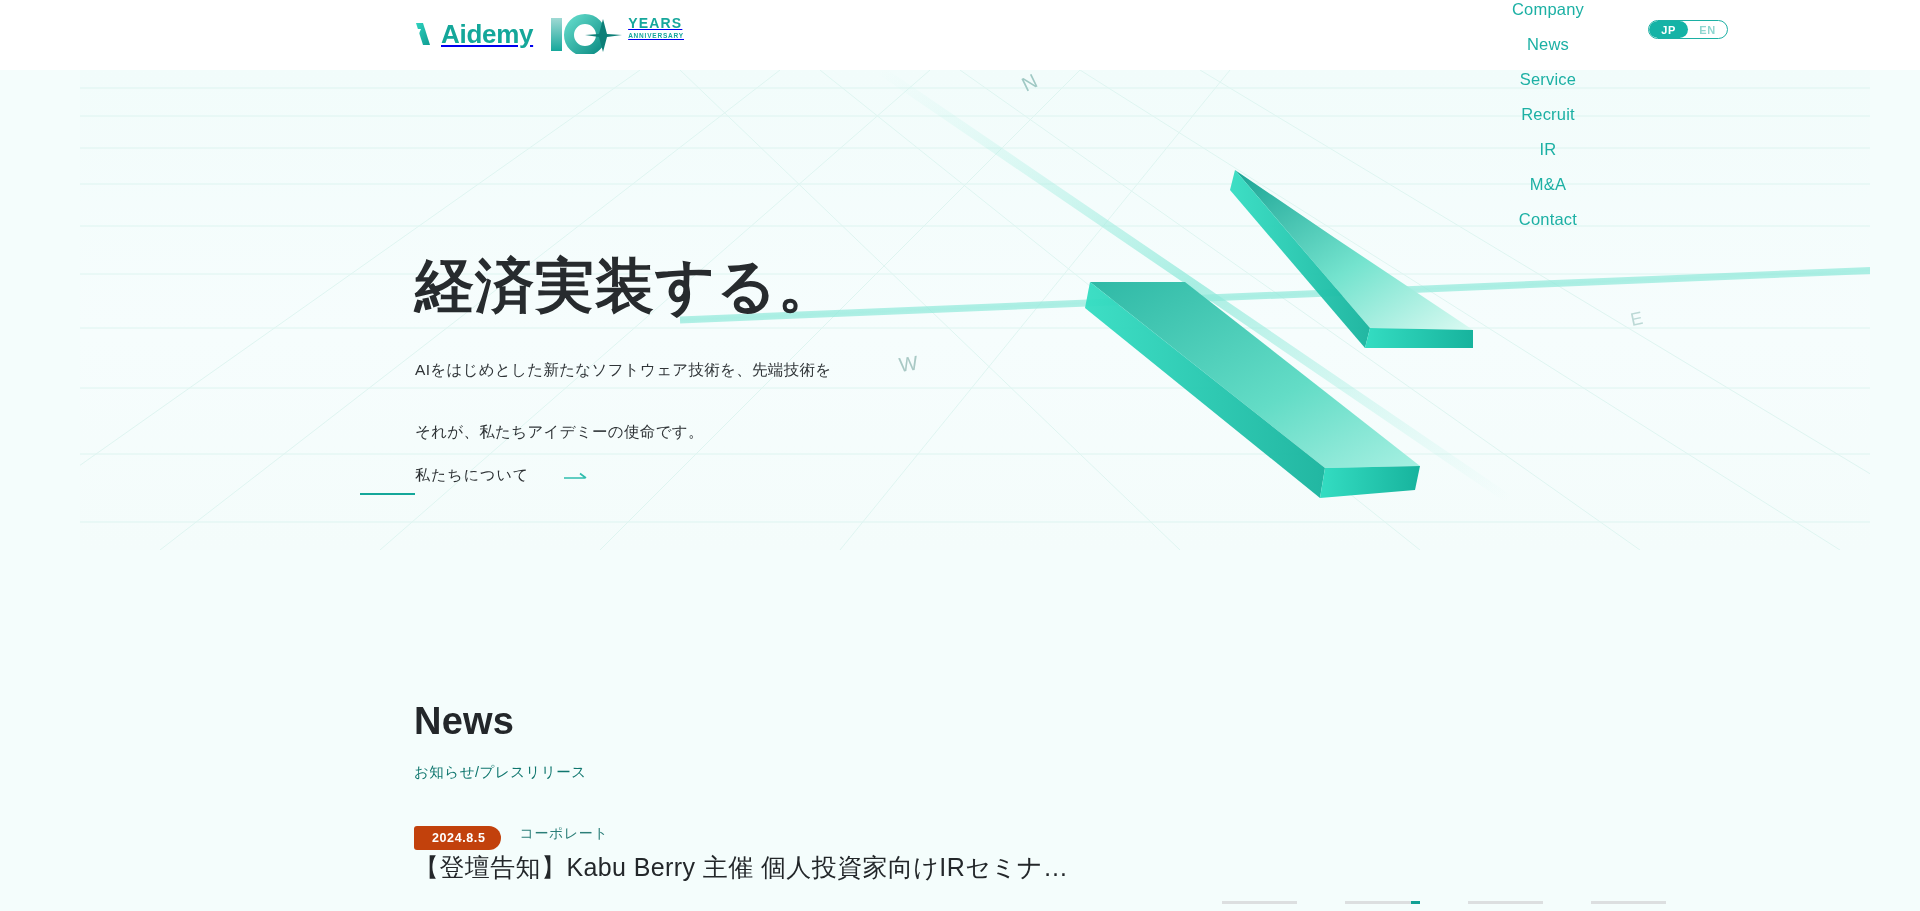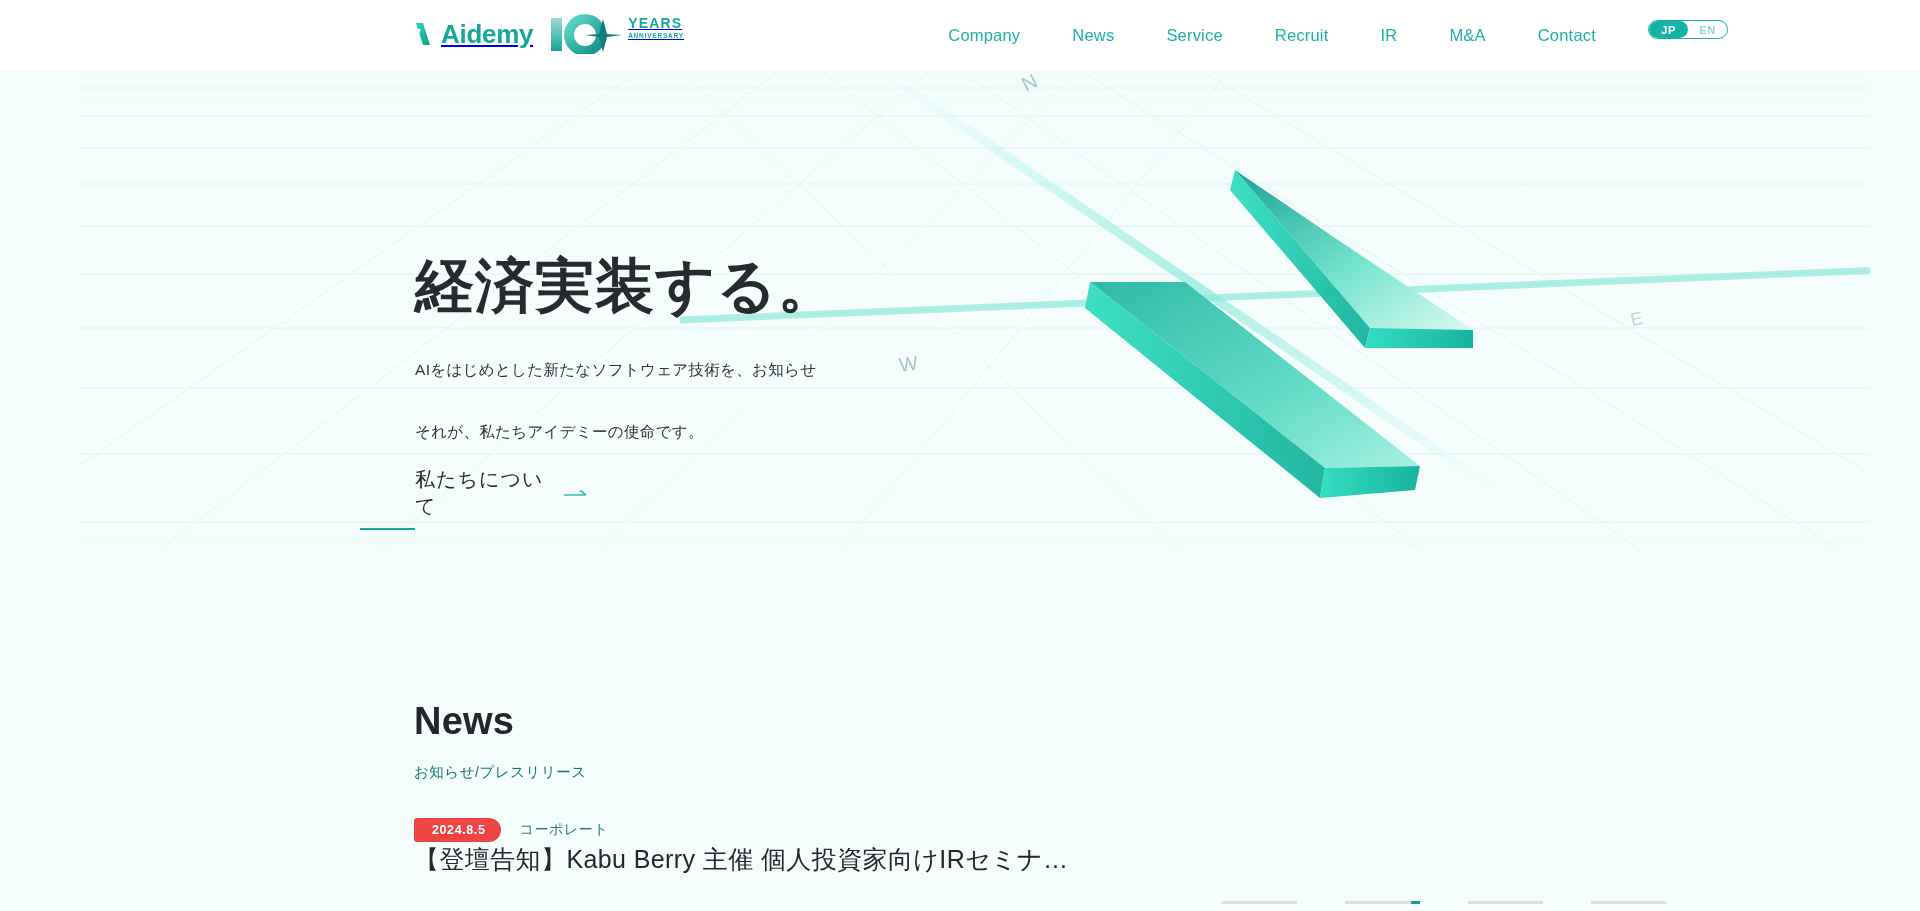--- a/index.html
+++ b/index.html
@@ -29,22 +29,22 @@
     font-size:26px; font-weight:700; letter-spacing:-0.3px;
     color:#14a79a;
   }
   .anniv { display:flex; gap:5px; margin-left:6px; }
   .anniv-10 { height:40px; width:74px; }
   .anniv-txt { display:flex; flex-direction:column; line-height:1; padding-top:2px; }
   .anniv-years { font-size:14px; font-weight:700; color:#17a79c; letter-spacing:1.2px; }
   .anniv-sub { font-size:6.5px; font-weight:700; color:#17a79c; letter-spacing:0.8px; margin-top:3px; }
 
   .nav {
-    position:absolute; right:300px; top:0; height:70px;
-    display:flex; align-items:center; gap:4px;
+    position:absolute; right:312px; top:0; height:70px;
+    display:flex; align-items:center; gap:16px;flex-direction:column;
   }
   .nav a {
     color:#1cb0a4; text-decoration:none;
     font-size:16.5px; font-weight:500;
     padding:0 24px; letter-spacing:0.2px;
     white-space:nowrap;
   }
 
   .lang-toggle {
     position:absolute; right:192px; top:20px;
@@ -80,41 +80,41 @@
     letter-spacing:.3px;
   }
   .cta {
     position:absolute; left:335px; top:396px; z-index:6;
     width:175px; text-decoration:none; display:block;
   }
   .cta-row {
     display:flex; align-items:center; justify-content:space-between;
     padding-bottom:10px;
   }
-  .cta-label { font-size:20px; color:#2b2f32; letter-spacing:1px; }
+  .cta-label { font-size:15px; color:#2b2f32; letter-spacing:1px; }
   .cta-rule { position:relative; height:1px; background:#c9cfd1; width:175px; }
   .cta-rule::after {
     content:""; position:absolute; right:0; bottom:0;
     width:55px; height:1.6px; background:#14a79a;
   }
 
   
   .news { position:absolute; left:414px; top:700px; width:900px; }
   .news-title {
     font-size:38px; font-weight:700; color:#23272a; letter-spacing:.2px;
   }
   .news-sub {
     margin-top:20px; font-size:14.5px; color:#0f766e; letter-spacing:.5px;
   }
   .news-item { margin-top:36px; display:block; text-decoration:none; }
   .news-meta { display:flex; align-items:center; gap:18px; }
   .date-badge {
-    background:#ef4444; color:#ffffff;
+    background:#c2410c; color:#ffffff;
     font-size:12.5px; font-weight:700; letter-spacing:.6px;
-    padding:5px 16px 5px 18px; border-radius:3px 12px 12px 3px;
+    padding:5px 16px 5px 18px; border-radius:3px 12px 12px 3px;margin-top:8px;
   }
   .news-cat { font-size:14px; color:#2b7e78; letter-spacing:.6px; }
   .news-headline {
     margin-top:20px; font-size:25px; color:#23272a;
     letter-spacing:.4px; line-height:1.4;
   }
 
   
   .carousel-nav {
     position:absolute; left:1222px; bottom:7px;
@@ -264,21 +264,21 @@
         <path d="M1245 398 L1240 428 L1335 420 L1340 396 Z" fill="url(#slabSide)"></path>
       </g>
     </svg>
 
     <div class="hero-copy">
       <h1 class="headline">
         <br>
         <span>経済実装する。</span>
       </h1>
       <p class="lede">
-        <span>AIをはじめとした新たなソフトウェア技術を、お知らせ</span><br>
+        <span>AIをはじめとした新たなソフトウェア技術を、先端技術を</span><br>
         <br>
         <span>それが、私たちアイデミーの使命です。</span>
       </p>
     </div>
 
     <a class="cta" href="#">
       <span class="cta-row">
         <span class="cta-label">私たちについて</span>
         <span>
           <svg width="26" height="9" viewBox="0 0 26 9" aria-hidden="true">

